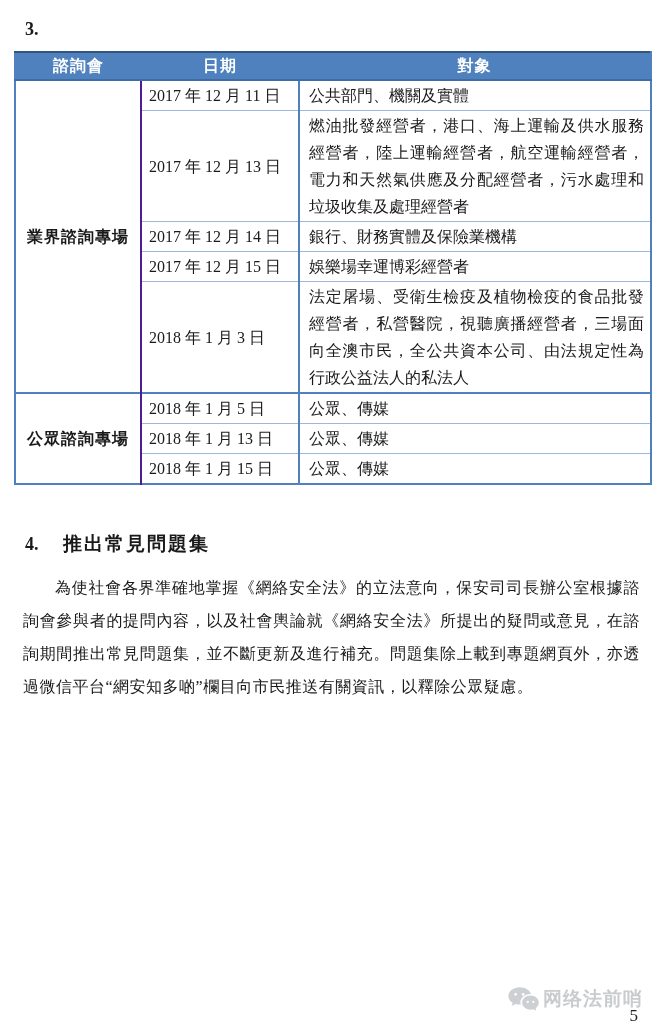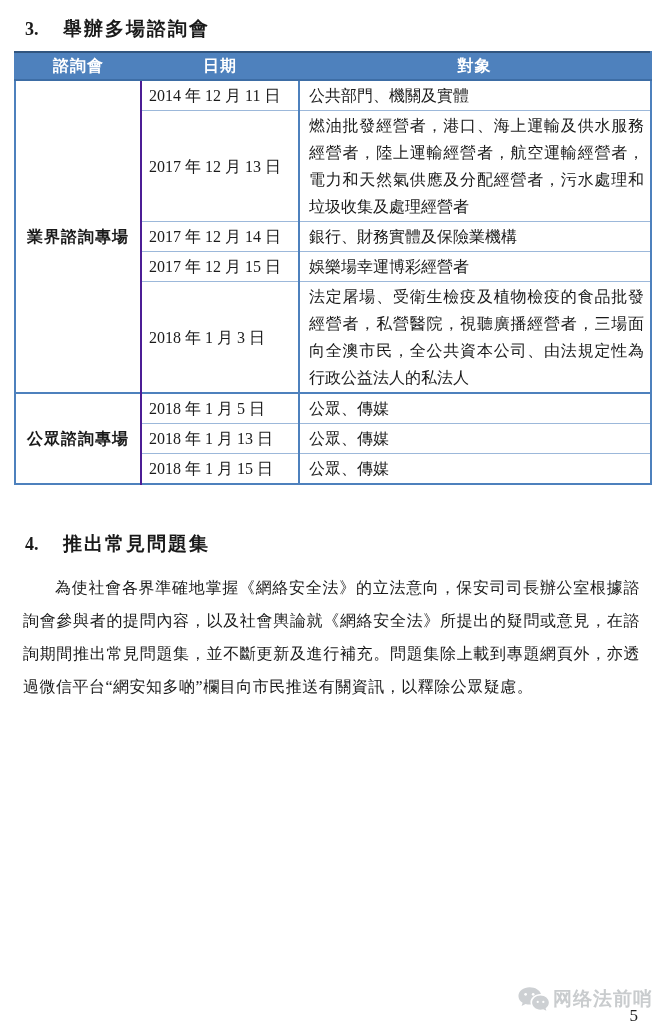--- a/index.html
+++ b/index.html
@@ -92,21 +92,21 @@
   tbody.group2 tr:first-child td {
     border-top: 2px solid #4E81BD;
   }
 
   .section4 { margin-top: 46px; }
 
   
   .watermark {
     position: absolute;
     top: 986px;
-    right: 7px;
+    right: 17px;
     display: flex;
     align-items: center;
     gap: 4px;
     color: #c9ccce;
     font-family: "Liberation Sans", "DejaVu Sans", sans-serif;
     font-size: 19px;
     font-weight: 700;
     letter-spacing: 1px;
   }
   .watermark svg { display: block; }
@@ -118,40 +118,39 @@
     color: #222222;
   }
 </style>
 </head>
 <body>
 
 <div class="content">
 
   <div class="heading">
     <span class="num">3.</span>
-    <span>舉辦多場諮詢會</span>
   </div>
 
   <table class="consult">
     <colgroup>
         <col class="c1">
         <col class="c2">
         <col class="c3">
       </colgroup>
     <thead>
       <tr>
         <th>諮詢會</th>
         <th>日期</th>
         <th>對象</th>
       </tr>
     </thead>
     <tbody class="group1">
       <tr>
         <td class="group-cell" rowspan="5">業界諮詢專場</td>
-        <td class="date-cell">2014 年 12 月 11 日</td>
+        <td class="date-cell">2017 年 12 月 11 日</td>
         <td class="target-cell">公共部門、機關及實體</td>
       </tr>
       <tr class="rdiv">
         <td class="date-cell">2017 年 12 月 13 日</td>
         <td class="target-cell">燃油批發經營者，港口、海上運輸及供水服務經營者，陸上運輸經營者，航空運輸經營者，電力和天然氣供應及分配經營者，污水處理和垃圾收集及處理經營者</td>
       </tr>
       <tr class="rdiv">
         <td class="date-cell">2017 年 12 月 14 日</td>
         <td class="target-cell">銀行、財務實體及保險業機構</td>
       </tr>

